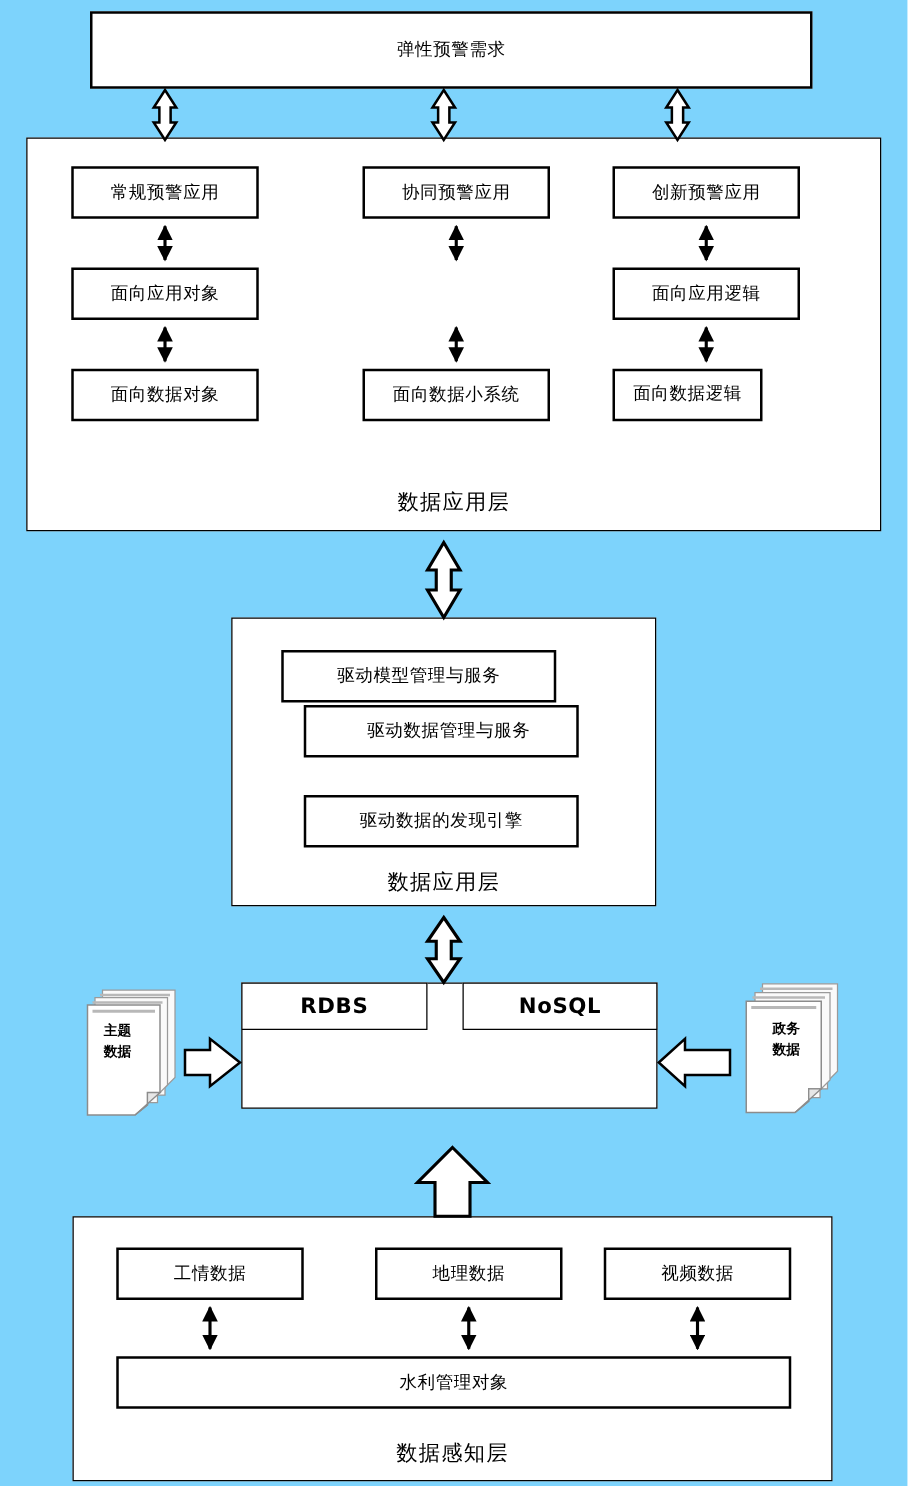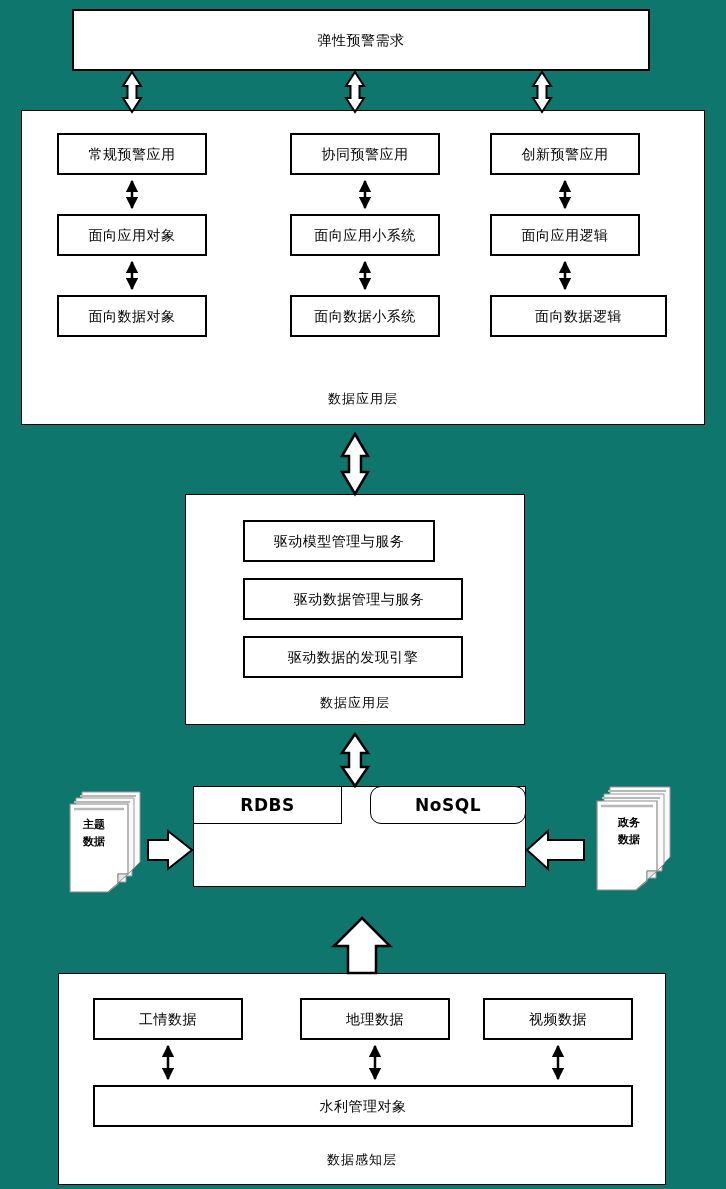--- a/index.html
+++ b/index.html
@@ -5,21 +5,21 @@
 <style>
   html, body {
     margin: 0;
     padding: 0;
     background: #ffffff;
   }
   #canvas {
     position: relative;
     width: 726px;
     height: 1189px;
-    background: #0f766e;
+    background: #7dd3fc;
     font-family: "DejaVu Sans", "Liberation Sans", sans-serif;
     overflow: hidden;
   }
   .box {
     position: absolute;
     box-sizing: border-box;
     border: 2px solid #000000;
     background: #ffffff;
     display: flex;
     align-items: center;
@@ -35,21 +35,21 @@
   }
   .container {
     border: 1px solid #000000;
     background: #ffffff;
     display: block;
   }
   .layer-label {
     position: absolute;
     width: 100%;
     text-align: center;
-    font-size: 13px;
+    font-size: 17px;
     color: #000000;
     letter-spacing: 1px;
   }
   .bold-label {
     font-weight: bold;
     font-size: 17px;
     letter-spacing: 0.5px;
   }
   .doc-label {
     position: absolute;
@@ -90,55 +90,52 @@
   <div class="box" style="left:57px; top:214px; width:150px; height:42px;">
     <span>面向应用对象</span>
   </div>
   <div class="box" style="left:57px; top:295px; width:150px; height:42px;">
     <span>面向数据对象</span>
   </div>
 
   <div class="box" style="left:290px; top:133px; width:150px; height:42px;">
     <span>协同预警应用</span>
   </div>
-  <div class="box" style="left:290px; top:214px; width:150px; height:42px;">
-    <span>面向应用小系统</span>
-  </div>
   <div class="box" style="left:290px; top:295px; width:150px; height:42px;">
     <span>面向数据小系统</span>
   </div>
 
   <div class="box" style="left:490px; top:133px; width:150px; height:42px;">
     <span>创新预警应用</span>
   </div>
   <div class="box" style="left:490px; top:214px; width:150px; height:42px;">
     <span>面向应用逻辑</span>
   </div>
-  <div class="box" style="left:490px; top:295px; width:177px; height:42px;">
+  <div class="box" style="left:490px; top:295px; width:120px; height:42px;font-family:Liberation Serif, serif;">
     <span>面向数据逻辑</span>
   </div>
 
   <div class="box container" style="left:185px; top:494px; width:340px; height:231px;"></div>
   <div class="layer-label" style="left:185px; top:694px; width:340px;">数据应用层</div>
 
-  <div class="box" style="left:243px; top:520px; width:192px; height:42px;">
+  <div class="box" style="left:225px; top:520px; width:220px; height:42px;">
     <span>驱动模型管理与服务</span>
   </div>
-  <div class="box" style="left:243px; top:578px; width:220px; height:42px;padding-left:12px;">
+  <div class="box" style="left:243px; top:564px; width:220px; height:42px;padding-left:12px;">
     <span>驱动数据管理与服务</span>
   </div>
   <div class="box" style="left:243px; top:636px; width:220px; height:42px;">
     <span>驱动数据的发现引擎</span>
   </div>
 
   <div class="box container" style="left:193px; top:786px; width:333px; height:101px;"></div>
   <div class="box thin" style="left:193px; top:786px; width:149px; height:38px;">
     <span class="bold-label">RDBS</span>
   </div>
-  <div class="box thin" style="left:370px; top:786px; width:156px; height:38px;border-radius:11px;">
+  <div class="box thin" style="left:370px; top:786px; width:156px; height:38px;">
     <span class="bold-label">NoSQL</span>
   </div>
 
   <div class="stack-doc" style="left:62px; top:786px; width:85px; height:110px;">
     <svg width="85" height="110" viewBox="0 0 85 110">
       <path d="M20 6 L78 6 L78 76 L70 84 L70 90 L20 90 Z" fill="#fafafa" stroke="#9a9a9a" stroke-width="1"></path>
       <path d="M14 12 L72 12 L72 82 L64 90 L64 96 L14 96 Z" fill="#fafafa" stroke="#9a9a9a" stroke-width="1"></path>
       <path d="M8 18 L66 18 L66 88 L56 88 L56 98 L46 106 L8 106 Z" fill="#ffffff" stroke="#8c8c8c" stroke-width="1.2"></path>
       <path d="M56 88 L66 88 L46 106 L56 98 Z" fill="#e6e6e6" stroke="#8c8c8c" stroke-width="1"></path>
       <line x1="12" y1="23" x2="62" y2="23" stroke="#b8b8b8" stroke-width="2.5"></line>

